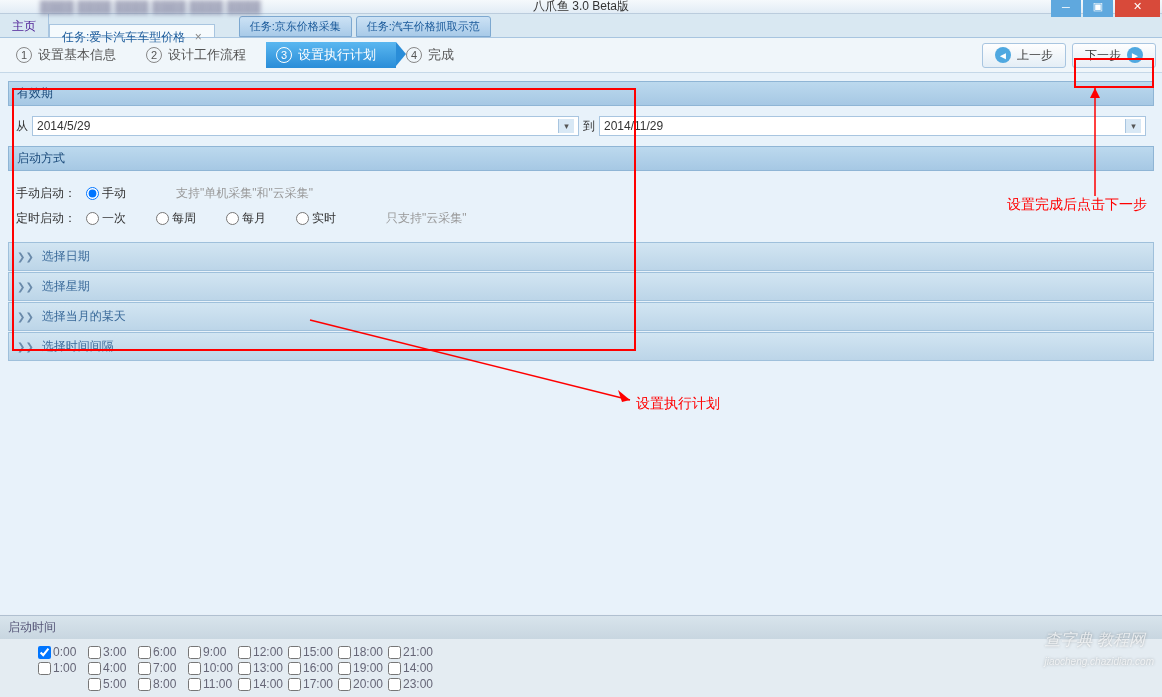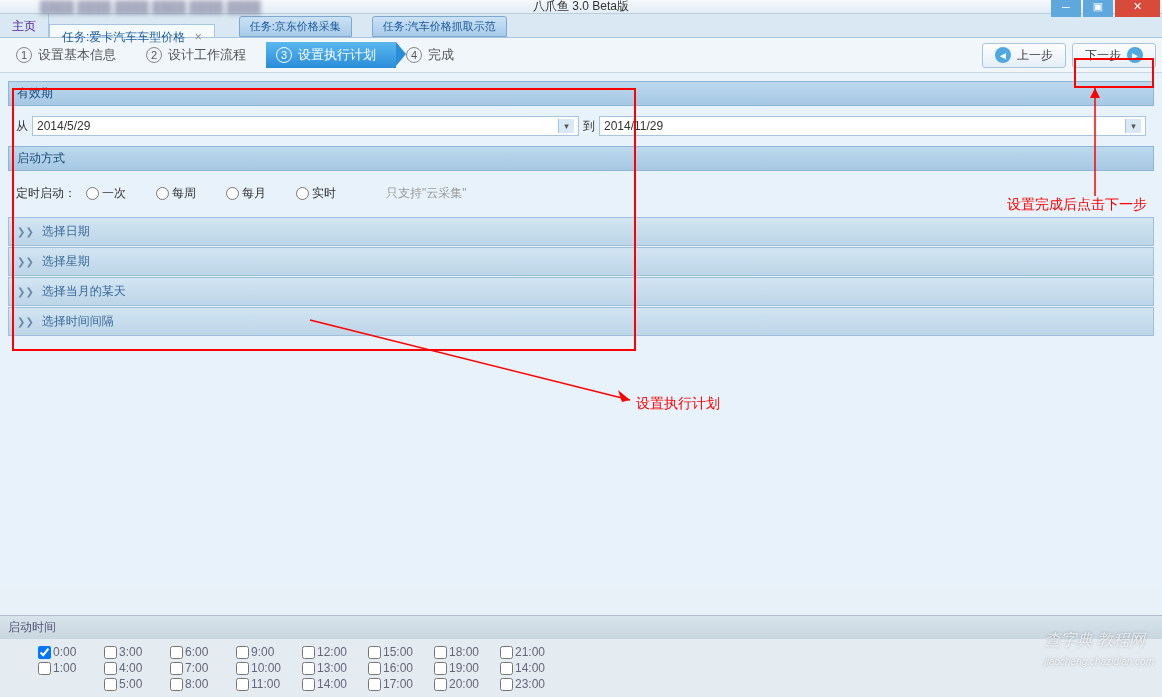--- a/index.html
+++ b/index.html
@@ -12,21 +12,21 @@
 .win-btn { width: 30px; height: 20px; display: flex; align-items: center; justify-content: center; font-size: 11px; color: #fff; margin-right: 2px; }
 .win-min { background: #5fa8de; }
 .win-max { background: #5fa8de; }
 .win-close { background: #d84a3a; width: 45px; }
 
 .tabbar { background: #d9e8f2; display: flex; height: 24px; border-bottom: 1px solid #a8c5e0; }
 .main-tab { padding: 4px 12px; border-right: 1px solid #a8c5e0; color: #1a5a9a; cursor: pointer; }
 .main-tab.home { color: #4c1d95; }
 .main-tab.active { background: #f5fafd; border-top: 1px solid #a8c5e0; border-left: 1px solid #a8c5e0; border-right: 1px solid #a8c5e0; margin-top: 10px; }
 .main-tab .close { margin-left: 6px; color: #888; }
-.task-tabs { display: flex; gap: 20px; margin-left: 8px; align-items: center; padding-top: 2px; padding-left: 16px; }
+.task-tabs { display: flex; gap: 4px; margin-left: 8px; align-items: center; padding-top: 2px; padding-left: 16px; }
 .task-tab { background: linear-gradient(to bottom, #cce2f5, #a8cae8); border: 1px solid #7da8d0; border-radius: 3px 3px 0 0; padding: 2px 10px; color: #1a5a9a; font-size: 11px; cursor: pointer; }
 
 .wizard-row { display: flex; align-items: center; background: #f0f6fa; padding: 4px 6px; border-bottom: 1px solid #c5d8e8; }
 .wizard-steps { display: flex; flex: 1; }
 .wstep { display: flex; align-items: center; padding: 4px 20px 4px 10px; position: relative; color: #555; font-size: 13px; }
 .wstep .circle { display: inline-block; width: 16px; height: 16px; border: 1px solid #888; border-radius: 50%; text-align: center; line-height: 14px; margin-right: 6px; font-size: 11px; }
 .wstep.active { background: linear-gradient(to bottom, #5ab7f0, #2a8dd8); color: #fff; }
 .wstep.active .circle { border-color: #fff; color: #fff; }
 .wstep.active::after { content: ''; position: absolute; right: -10px; top: 0; border-left: 10px solid #2a8dd8; border-top: 12px solid transparent; border-bottom: 12px solid transparent; }
 .nav-btns { display: flex; gap: 6px; }
@@ -48,21 +48,21 @@
 .hint { color: #999; margin-left: 20px; }
 
 .accordion { background: linear-gradient(to bottom, #d2e5f2, #bcd5e8); border: 1px solid #9fc0db; padding: 5px 8px; color: #3a6a9a; font-size: 12px; margin-top: 1px; cursor: pointer; }
 .accordion .chev { color: #6a8aaa; margin-right: 8px; font-size: 10px; }
 
 .empty-area { height: 245px; background: #e8f2fa; }
 
 .bottom-section { position: absolute; bottom: 0; left: 0; right: 0; }
 .time-header { background: linear-gradient(to bottom, #d8e4ec, #c8d6e0); padding: 3px 8px; color: #557; border-top: 1px solid #b0c0d0; }
 .time-grid { background: #e4ecf2; padding: 4px 8px; }
-.time-row { display: flex; gap: 16px; margin: 2px 0; padding-left: 30px; }
+.time-row { display: flex; gap: 0; margin: 2px 0; padding-left: 30px; }
 .time-cell { display: flex; align-items: center; gap: 2px; width: 50px; color: #667; }
 .time-cell input { cursor: pointer; }
 
 .watermark { position: absolute; bottom: 28px; right: 8px; color: rgba(255,255,255,0.7); font-size: 16px; font-style: italic; text-shadow: 0 0 3px rgba(0,0,0,0.3); }
 .watermark .sub { font-size: 10px; }
 
 .red-box-main { position: absolute; top: 88px; left: 12px; width: 624px; height: 263px; border: 2px solid red; pointer-events: none; }
 .red-box-next { position: absolute; top: 58px; right: 8px; width: 80px; height: 30px; border: 2px solid red; pointer-events: none; }
 .anno1 { position: absolute; top: 395px; left: 636px; color: red; font-size: 14px; }
 .anno2 { position: absolute; top: 195px; right: 10px; width: 145px; color: red; font-size: 14px; line-height: 1.4; }
@@ -137,20 +137,28 @@
       <div class="date-input">
         <span>2014/11/29</span>
         <span class="dropdown-arrow">▾</span>
       </div>
     </div>
   </div>
 
   <div class="section-header">启动方式</div>
   <div class="section-body">
     <div class="radio-row">
+      <span class="label">手动启动：</span>
+      <label class="radio-item">
+          <input type="radio" checked="" style="">
+          <span>手动</span>
+        </label>
+      <span class="hint">支持"单机采集"和"云采集"</span>
+    </div>
+    <div class="radio-row">
       <span class="label">定时启动：</span>
       <label class="radio-item">
           <input type="radio" style="">
           <span>一次</span>
         </label>
       <label class="radio-item">
           <input type="radio" style="">
           <span>每周</span>
         </label>
       <label class="radio-item">

